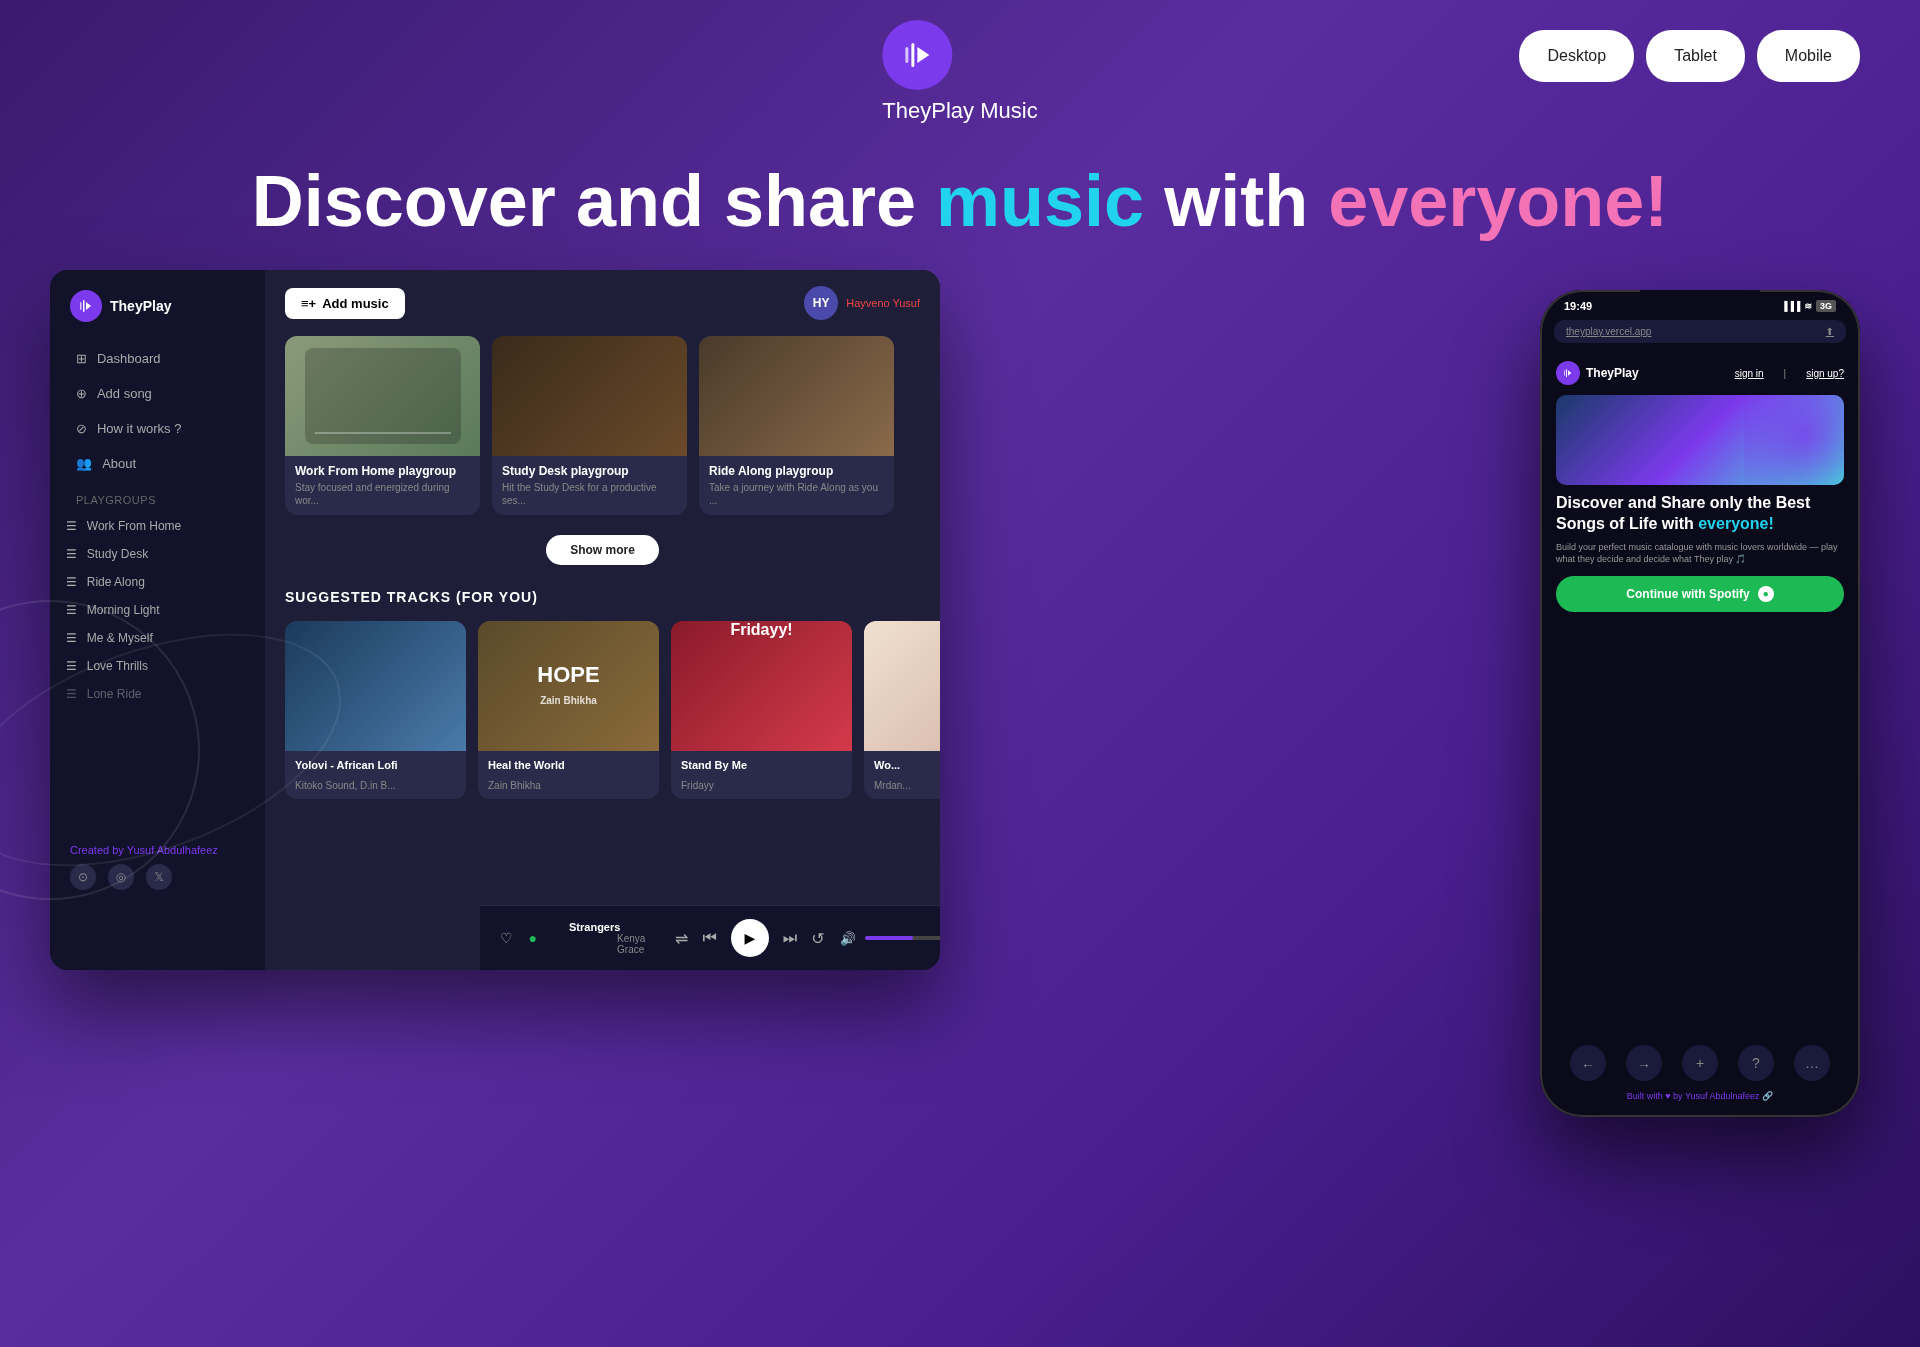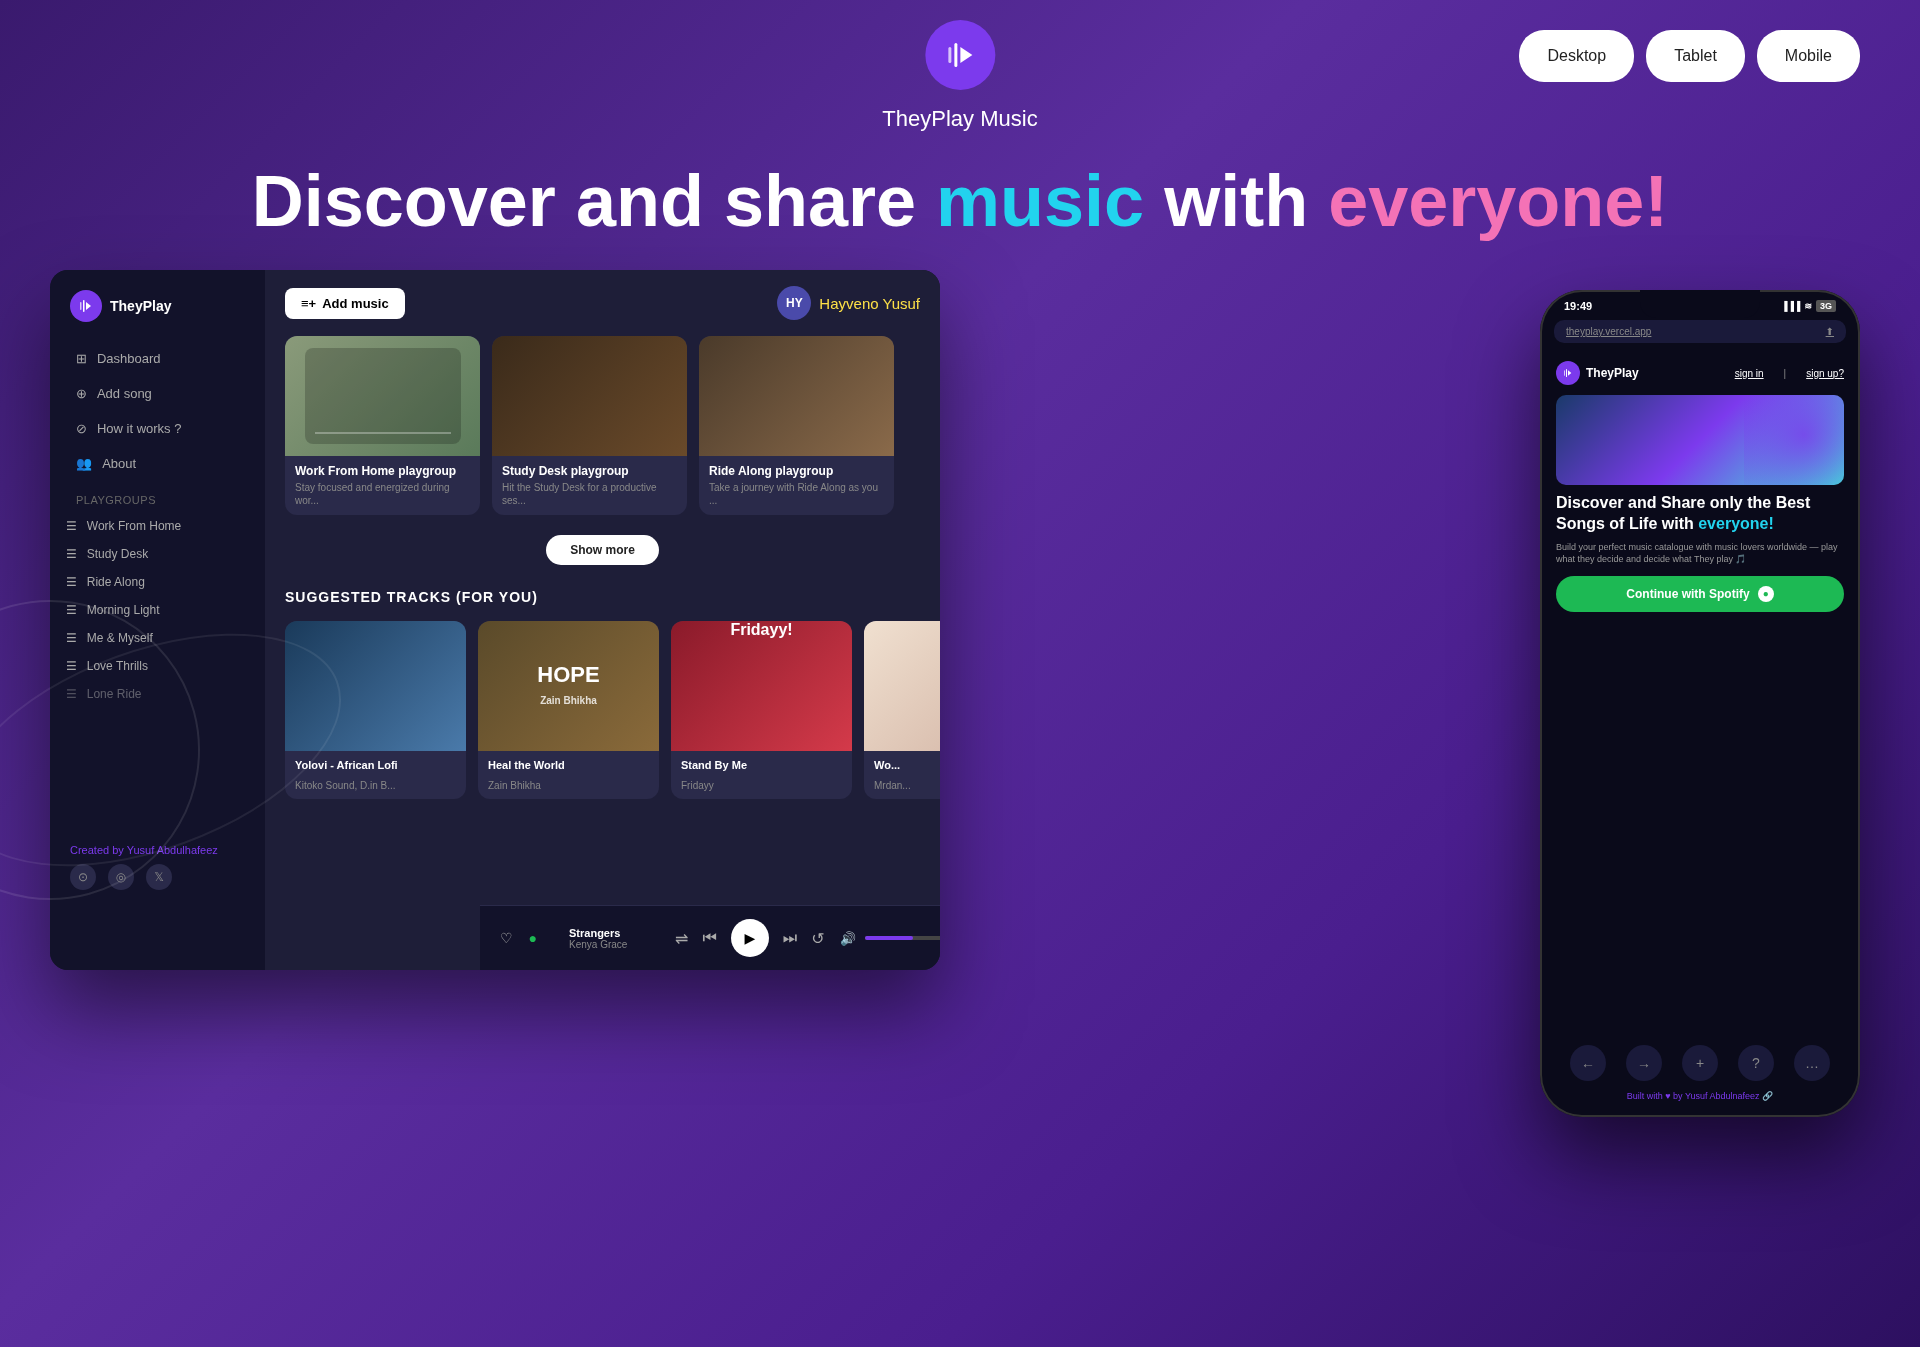--- a/index.html
+++ b/index.html
@@ -32,22 +32,21 @@
     }
 
     
     .logo-area {
       position: absolute;
       top: 20px;
       left: 50%;
       transform: translateX(-50%);
       display: flex;
       flex-direction: column;
-      align-items: center;
-      gap: 16px;
+      gap: 8px;
     }
     .logo-circle {
       width: 70px;
       height: 70px;
       background: #7c3aed;
       border-radius: 50%;
       display: flex;
       align-items: center;
       justify-content: center;
     }
@@ -220,22 +219,22 @@
       background: #4a4aaa;
       border-radius: 50%;
       display: flex;
       align-items: center;
       justify-content: center;
       color: white;
       font-size: 12px;
       font-weight: 600;
     }
     .user-name {
-      color: #fde047;
-      font-size: 15px;
+      color: #ef4444;
+      font-size: 11px;
     }
 
     
     .playgroups-row {
       display: flex;
       gap: 12px;
       padding: 0 20px 16px;
       overflow: hidden;
     }
     .playgroup-card {
@@ -359,20 +358,21 @@
       flex: 0 0 90px;
     }
     .player-song {
       color: white;
       font-size: 11px;
       font-weight: 600;
     }
     .player-artist {
       color: #888;
       font-size: 10px;
+      margin-left: 48px;
     }
     .player-controls {
       display: flex;
       align-items: center;
       gap: 14px;
       flex: 1;
       justify-content: center;
     }
     .ctrl-btn {
       background: none;

